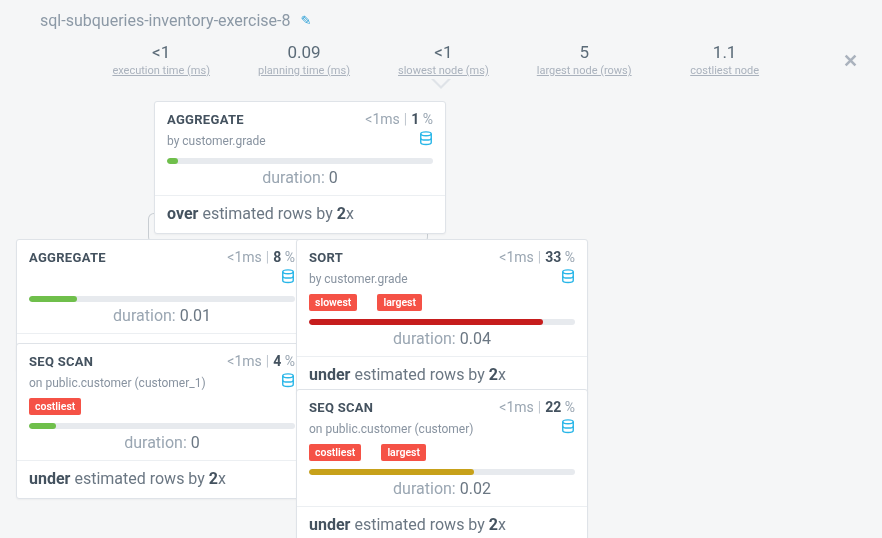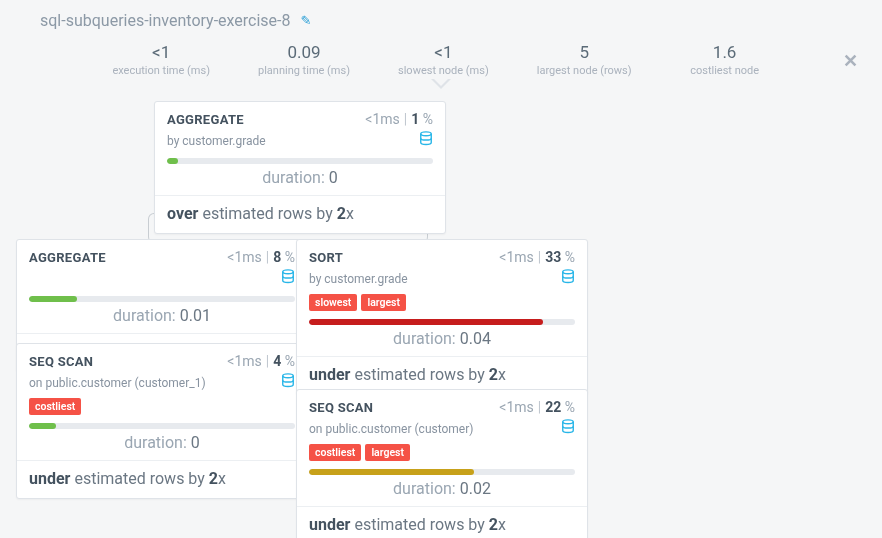--- a/index.html
+++ b/index.html
@@ -27,21 +27,21 @@
   .edit-icon { color: #2a9fd6; cursor: pointer; }
   .stats {
     display: flex;
     justify-content: center;
     gap: 48px;
     padding: 10px 0 4px;
     position: relative;
   }
   .stat { text-align: center; min-width: 90px; }
   .stat-val { color: #5b6b78; font-size: 17px; }
-  .stat-label { color: #aab2bd; font-size: 11px; margin-top: 2px; }
+  .stat-label { color: #aab2bd; font-size: 11px; margin-top: 2px; text-decoration: underline; }
   .close-x {
     position: absolute;
     right: 24px;
     top: 18px;
     color: #aab2bd;
     font-size: 18px;
     cursor: pointer;
     font-weight: bold;
   }
   .stats-caret-wrap {
@@ -93,21 +93,21 @@
   .node-time .sep { color:#c0c7cf; padding:0 4px;}
   .node-sub {
     padding: 0 12px 6px 12px;
     display: flex;
     justify-content: space-between;
     align-items: center;
     font-size: 12px;
     color: #8893a0;
   }
   .db-icon { color: #29b6e8; }
-  .tags { padding: 0 12px 6px 12px; display:flex; gap:4px; flex-wrap:wrap;align-items:center;}
+  .tags { padding: 0 12px 6px 12px; display:flex; gap:20px; flex-wrap:wrap;align-items:center;}
   .tag {
     display:inline-block;
     background:#f55246;
     color:#fff;
     font-size:10.5px;
     font-weight:600;
     padding:2px 6px;
     border-radius:2px;
   }
   .bar-track {
@@ -157,21 +157,21 @@
   </div>
   <div class="stat">
     <div class="stat-val">&lt;1</div>
     <div class="stat-label">slowest node (ms)</div>
   </div>
   <div class="stat">
     <div class="stat-val">5</div>
     <div class="stat-label">largest node (rows)</div>
   </div>
   <div class="stat">
-    <div class="stat-val">1.6</div>
+    <div class="stat-val">1.1</div>
     <div class="stat-label">costliest node</div>
   </div>
   <span class="close-x">✕</span>
 </div>
 <div class="stats-caret-wrap">
     <div class="stats-caret"></div>
   </div>
 
 <div class="canvas">
 

